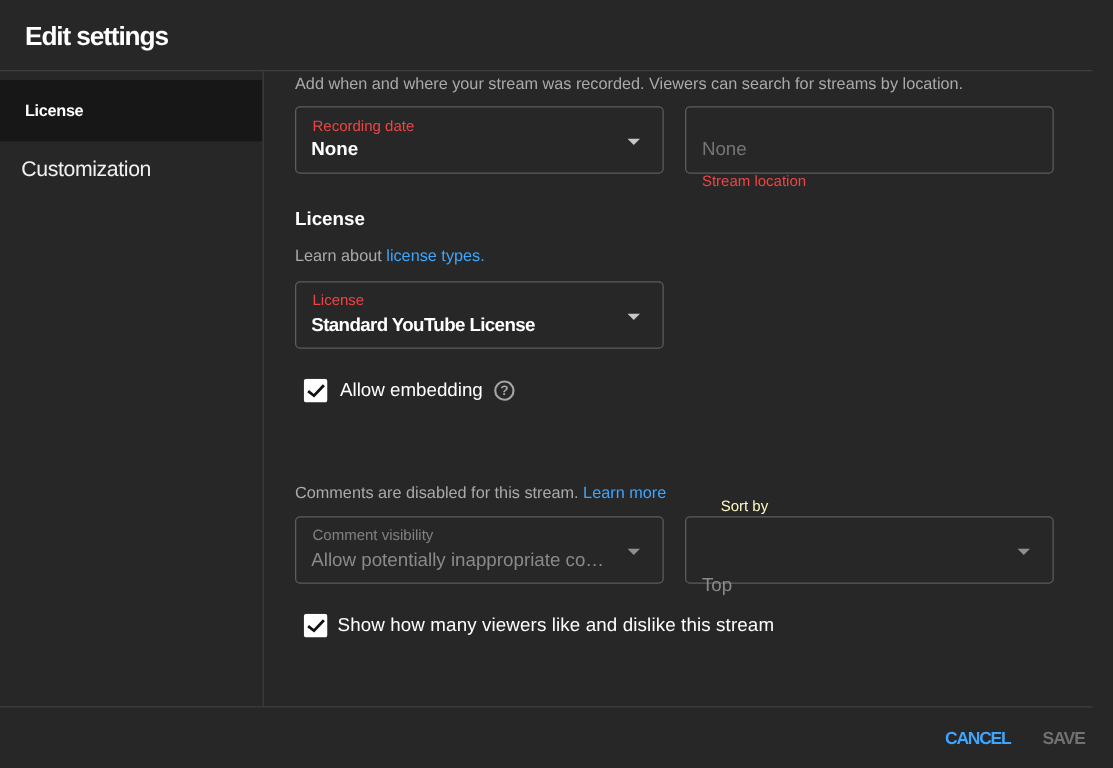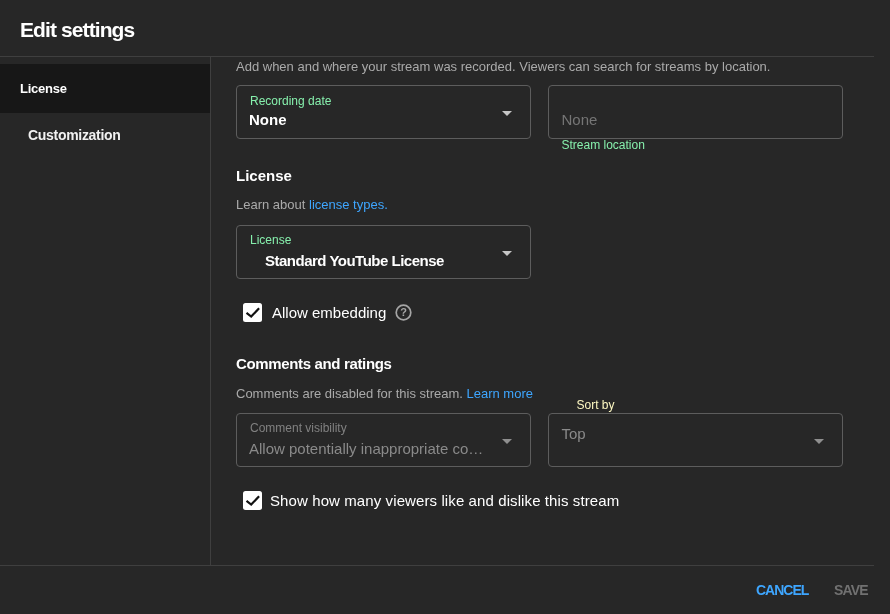--- a/index.html
+++ b/index.html
@@ -3,82 +3,81 @@
 <meta charset="utf-8">
 <style>
   html,body{margin:0;padding:0;background:#272727;}
   #app{position:relative;filter:brightness(1);width:874px;height:614px;background:#272727;overflow:hidden;
        font-family:"Liberation Sans",sans-serif;}
   .abs{position:absolute;}
   .hline{position:absolute;height:1px;background:#3f3f3f;}
   .vline{position:absolute;width:1px;background:#3f3f3f;}
   .box{position:absolute;border:1px solid #5d5d5d;border-radius:4px;box-sizing:border-box;
        width:295px;height:54px;}
-  .lbl{position:absolute;font-size:12px;color:#86efac;white-space:nowrap;line-height:12px;}
+  .lbl{position:absolute;font-size:12px;color:#ef4444;white-space:nowrap;line-height:12px;}
   .val{position:absolute;font-size:15px;font-weight:700;color:#fff;white-space:nowrap;line-height:15px;}
   .valdis{position:absolute;font-size:15px;font-weight:400;color:#8a8a8a;white-space:nowrap;line-height:15px;}
   .arrow{position:absolute;width:0;height:0;border-left:5.5px solid transparent;
          border-right:5.5px solid transparent;border-top:5.5px solid #c6c6c6;}
   .h2{position:absolute;font-size:15px;font-weight:700;color:#fff;white-space:nowrap;line-height:15px;}
   .desc{position:absolute;font-size:13px;color:#aaaaaa;white-space:nowrap;line-height:13px;}
   .link{color:#3ea6ff;text-decoration:none;text-align:center;}
   .cbtext{position:absolute;font-size:15px;color:#ffffff;white-space:nowrap;line-height:15px;}
 </style>
 </head>
 <body>
 <div id="app">
 
   <div class="abs" style="left:20px;top:18.5px;font-size:21px;font-weight:700;color:#fff;line-height:21px;letter-spacing:-0.9px;">Edit settings</div>
   <div class="hline" style="left:0;top:56px;width:890px;"></div>
 
   <div class="abs" style="left:0;top:64px;width:210px;height:49px;background:#171717;"></div>
   <div class="abs" style="left:20px;top:82px;font-size:13px;font-weight:700;color:#fff;line-height:13px;letter-spacing:-0.25px;">License</div>
-  <div class="abs" style="left:28px;top:129px;font-size:14px;font-weight:700;color:#f1f1f1;line-height:13px;letter-spacing:-0.3px;">Customization</div>
+  <div class="abs" style="left:17px;top:129px;font-size:17px;font-weight:400;color:#f1f1f1;line-height:13px;letter-spacing:-0.3px;">Customization</div>
   <div class="vline" style="left:210px;top:57px;height:508px;"></div>
 
   <div class="desc" style="left:236px;top:59.5px;">Add when and where your stream was recorded. Viewers can search for streams by location.</div>
 
   <div class="box" style="left:236px;top:85px;"></div>
   <div class="lbl" style="left:250px;top:94.5px;">Recording date</div>
   <div class="val" style="left:249px;top:112px;">None</div>
   <div class="arrow" style="left:501.5px;top:111px;"></div>
 
   <div class="box" style="left:548px;top:85px;"></div>
   <div class="lbl" style="left:561.5px;top:94.5px;margin-top:44px;">Stream location</div>
   <div class="valdis" style="left:561.5px;top:112px;color:#757575;">None</div>
 
   <div class="h2" style="left:236px;top:168px;">License</div>
   <div class="desc" style="left:236px;top:198px;">Learn about <span class="link">license types.</span></div>
 
   <div class="box" style="left:236px;top:225px;"></div>
   <div class="lbl" style="left:250px;top:234px;">License</div>
-  <div class="val" style="left:249px;top:252.5px;letter-spacing:-0.5px;margin-left:16px;">Standard YouTube License</div>
+  <div class="val" style="left:249px;top:252.5px;letter-spacing:-0.5px;">Standard YouTube License</div>
   <div class="arrow" style="left:501.5px;top:251px;"></div>
 
   <svg class="abs" style="left:242.5px;top:303.2px;" width="19" height="19" viewBox="0 0 19 19">
     <rect x="0" y="0" width="19" height="19" rx="2.5" fill="#ffffff"></rect>
     <path d="M3.5 9.9 L8.2 13.6 L16.1 5.2" stroke="#111" stroke-width="2.2" fill="none"></path>
   </svg>
   <div class="cbtext" style="left:272px;top:305px;">Allow embedding</div>
   <svg class="abs" style="left:394.5px;top:303.5px;" width="17" height="17" viewBox="0 0 17 17">
     <circle cx="8.5" cy="8.5" r="7.3" stroke="#a5a5a5" stroke-width="1.7" fill="none"></circle>
     <text x="8.5" y="12.4" font-size="11" font-weight="700" fill="#a5a5a5" text-anchor="middle" font-family="Liberation Sans">?</text>
   </svg>
 
-  <div class="h2" style="left:236px;top:356px;letter-spacing:-0.35px;">Comments and ratings</div>
   <div class="desc" style="left:236px;top:387px;">Comments are disabled for this stream. <span class="link">Learn more</span></div>
 
   <div class="box" style="left:236px;top:413px;"></div>
   <div class="lbl" style="left:250px;top:421.5px;color:#818181;">Comment visibility</div>
   <div class="valdis" style="left:249px;top:440.5px;">Allow potentially inappropriate co…</div>
   <div class="arrow" style="left:501.5px;top:439px;border-top-color:#8f8f8f;"></div>
 
   <div class="box" style="left:548px;top:413px;"></div>
   <div class="lbl" style="left:561.5px;top:399px;color:#fef9c3;margin-left:15px;">Sort by</div>
-  <div class="valdis" style="left:561.5px;top:426px;text-align:center;">Top</div>
+  <div class="valdis" style="left:561.5px;top:461px;text-align:center;">Top</div>
   <div class="arrow" style="left:814px;top:439px;border-top-color:#8f8f8f;"></div>
 
   <svg class="abs" style="left:242.5px;top:490.5px;" width="19" height="19" viewBox="0 0 19 19">
     <rect x="0" y="0" width="19" height="19" rx="2.5" fill="#ffffff"></rect>
     <path d="M3.5 9.9 L8.2 13.6 L16.1 5.2" stroke="#111" stroke-width="2.2" fill="none"></path>
   </svg>
   <div class="cbtext" style="left:270px;top:492.5px;letter-spacing:0.1px;">Show how many viewers like and dislike this stream</div>
 
   <div class="hline" style="left:0;top:565px;width:890px;"></div>
   <div class="abs" style="left:756px;top:582.5px;font-size:14px;font-weight:700;color:#3ea6ff;letter-spacing:-1px;line-height:14px;">CANCEL</div>

